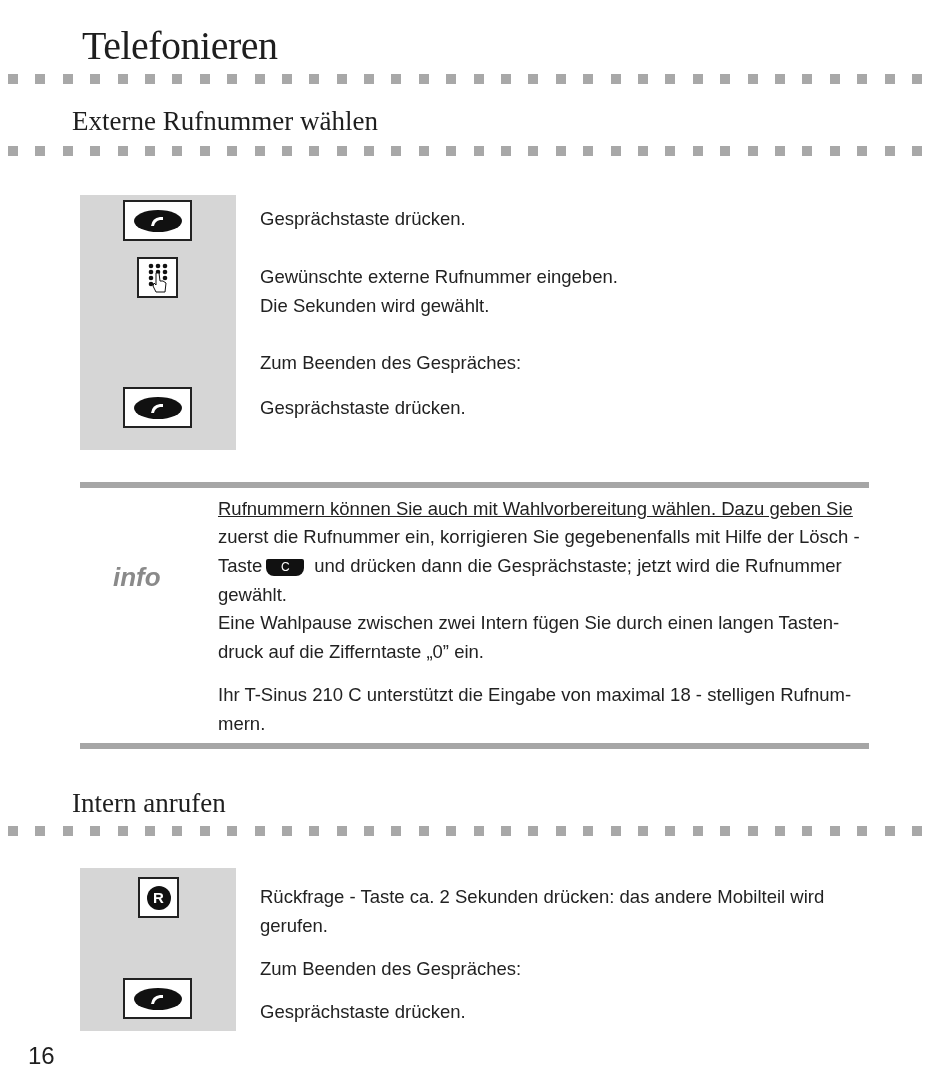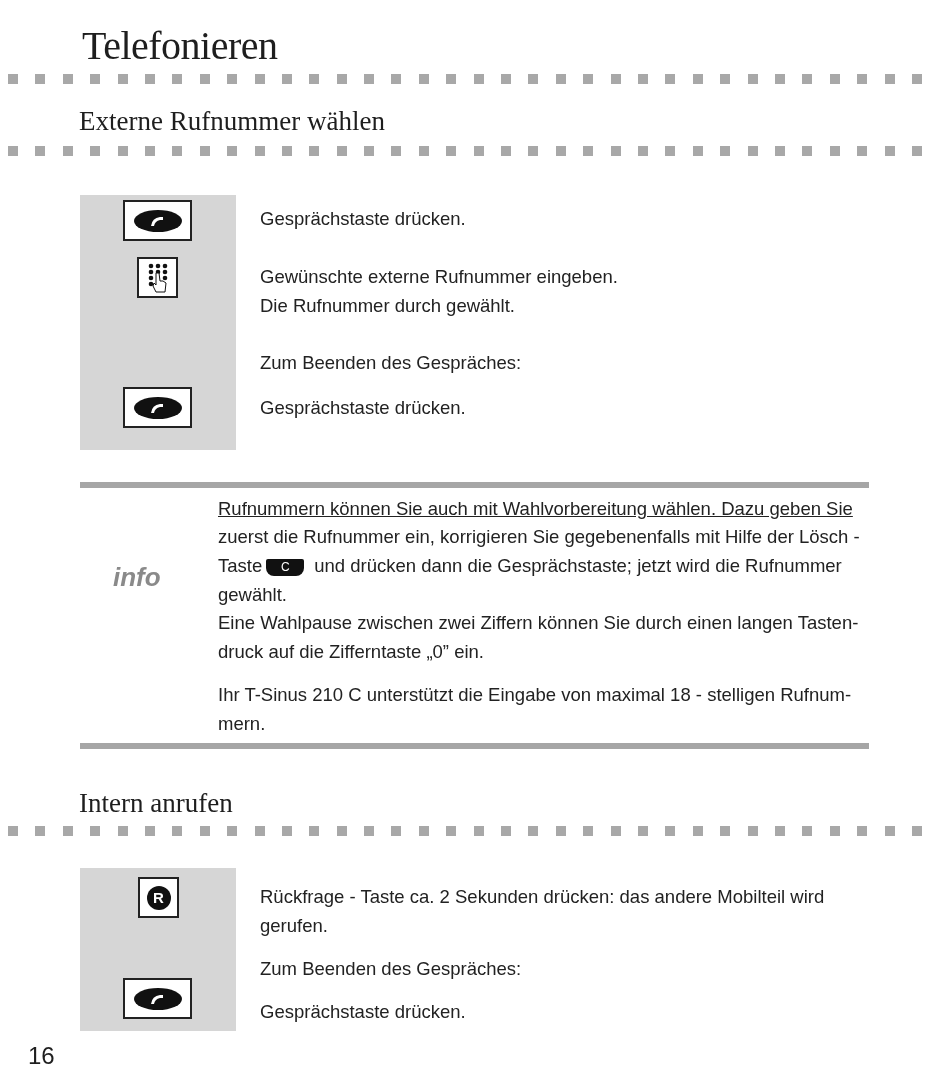--- a/index.html
+++ b/index.html
@@ -1,20 +1,20 @@
 <!DOCTYPE html>
 <html><head>
 <meta charset="utf-8">
 <style>
   html, body { margin:0; padding:0; background:#ffffff; }
   body { width:950px; height:1091px; position:relative; overflow:hidden; color:#1e1e1e; font-family:"Liberation Sans", sans-serif; }
   .serif { font-family:"Liberation Serif", "DejaVu Serif", serif;text-align:center; }
   .abs { position:absolute; }
   .title { left:82px; top:22px; font-size:40px; letter-spacing:-0.5px; }
-  .h2 { left:79px; font-size:27px; }
+  .h2 { left:72px; font-size:27px; }
   .dots { left:0; width:950px; height:12px; display:flex; justify-content:space-between; padding:0 28px 0 8px; box-sizing:border-box; }
   .dots span { width:10px; height:10px; background:#a8a8a8; display:block; }
   .graybox { background:#d6d6d6; }
   .keybox { position:absolute; background:#fff; border:2px solid #222; box-sizing:border-box; display:flex; align-items:center; justify-content:center; }
   .oval { width:48px; height:22px; background:#111; border-radius:50%; display:flex; align-items:center; justify-content:center; }
   .txt { font-size:18.5px; line-height:29px; color:#222; }
   .bold { font-weight:normal; }
   .rule { background:#a6a6a6; height:6px; left:80px; width:789px; }
   .info-label { left:113px; top:562px; font-family:Liberation Sans, sans-serif; font-style:italic; font-weight:bold; font-size:26px; color:#8a8a8a; }
   .ckey { display:inline-flex; width:38px; height:17px; background:#111; color:#fff; font-size:12px; align-items:center; justify-content:center; border-radius:2px 2px 8px 8px; vertical-align:middle; margin:0 10px 0 4px; }
@@ -128,33 +128,33 @@
       <div class="oval">
         <svg width="20" height="14" viewBox="0 0 20 14">
           <path d="M3 12 Q4 4 12 3 L15 3 L15 6 L12 6 Q7 7 6 12 Z" fill="#fff"></path>
         </svg>
       </div>
     </div>
 </div>
 
 <div class="abs txt" style="left:260px; top:204px;">Gesprächstaste drücken.</div>
 <div class="abs txt" style="left:260px; top:262px;text-align:center;">Gewünschte externe Rufnummer eingeben.</div>
-<div class="abs txt" style="left:260px; top:291px;">Die Rufnummer durch gewählt.</div>
+<div class="abs txt" style="left:260px; top:291px;">Die Sekunden wird gewählt.</div>
 <div class="abs txt bold" style="left:260px; top:348px;">Zum Beenden des Gespräches:</div>
 <div class="abs txt" style="left:260px; top:393px;">Gesprächstaste drücken.</div>
 
 <div class="abs rule" style="top:482px;"></div>
 <div class="abs info-label">info</div>
 <div class="abs txt" style="left:218px; top:494px;text-decoration:underline;">Rufnummern können Sie auch mit Wahlvorbereitung wählen. Dazu geben Sie</div>
 <div class="abs txt" style="left:218px; top:522px;">zuerst die Rufnummer ein, korrigieren Sie gegebenenfalls mit Hilfe der Lösch -</div>
 <div class="abs txt" style="left:218px; top:551px; white-space:nowrap;text-align:center;">
   <span>Taste</span><span class="ckey">C</span><span>und drücken dann die Gesprächstaste; jetzt wird die Rufnummer</span>
 </div>
 <div class="abs txt" style="left:218px; top:580px;">gewählt.</div>
-<div class="abs txt" style="left:218px; top:608px;">Eine Wahlpause zwischen zwei Ziffern können Sie durch einen langen Tasten-</div>
+<div class="abs txt" style="left:218px; top:608px;">Eine Wahlpause zwischen zwei Intern fügen Sie durch einen langen Tasten-</div>
 <div class="abs txt" style="left:218px; top:637px;">druck auf die Zifferntaste „0” ein.</div>
 <div class="abs txt" style="left:218px; top:680px;">Ihr T-Sinus 210 C unterstützt die Eingabe von maximal 18 - stelligen Rufnum-</div>
 <div class="abs txt" style="left:218px; top:709px;">mern.</div>
 <div class="abs rule" style="top:743px;"></div>
 
 <div class="abs serif h2" style="top:788px;">Intern anrufen</div>
 <div class="abs dots" style="top:826px;">
     <span></span>
     <span></span>
     <span></span>

